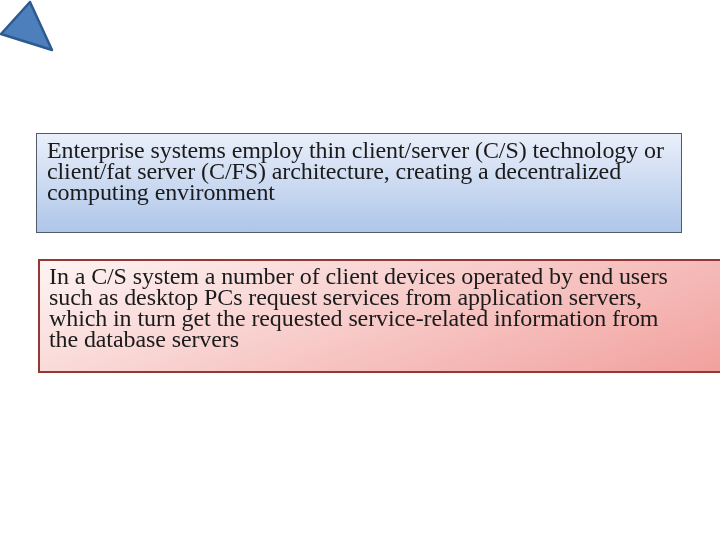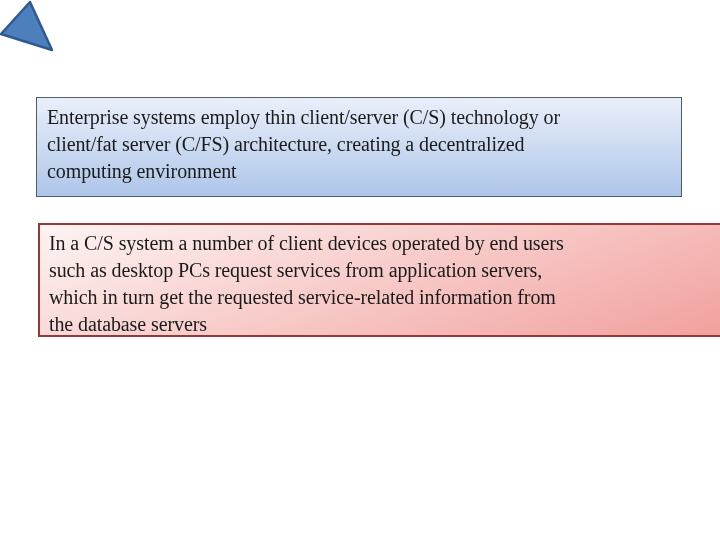--- a/index.html
+++ b/index.html
@@ -20,25 +20,26 @@
     left: 0;
     top: 0;
     width: 60px;
     height: 58px;
   }
   .shape-box {
     position: absolute;
     box-sizing: border-box;
     border-style: solid;
     color: #1b1b1b;
-    font-size: 20px;
-    line-height: 27px;
+    font-size: 24px;
+    line-height: 21px;
     white-space: pre;
     overflow: hidden;
     letter-spacing: -0.1px;
+    margin-top: 36px;
   }
   .box-1 {
     left: 36px;
     top: 97px;
     width: 646px;
     height: 100px;
     border-width: 1.5px;
     padding: 6px 10px;
   }
   .box-2 {

